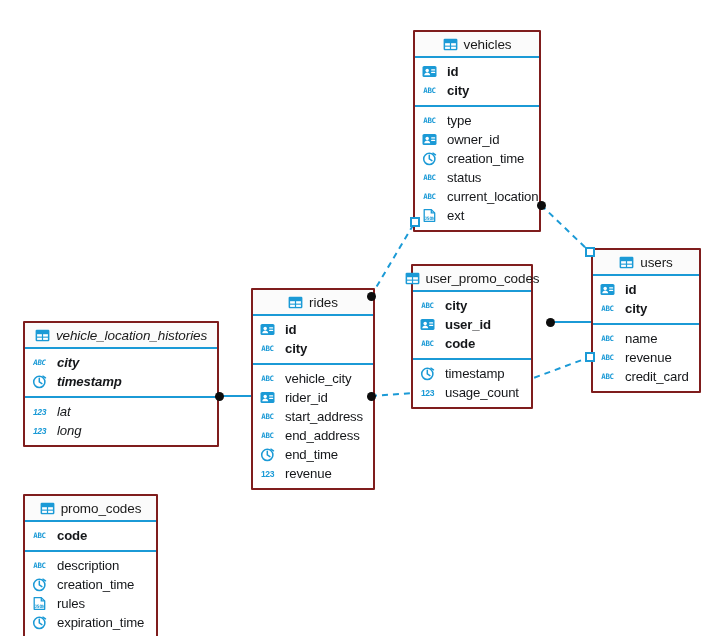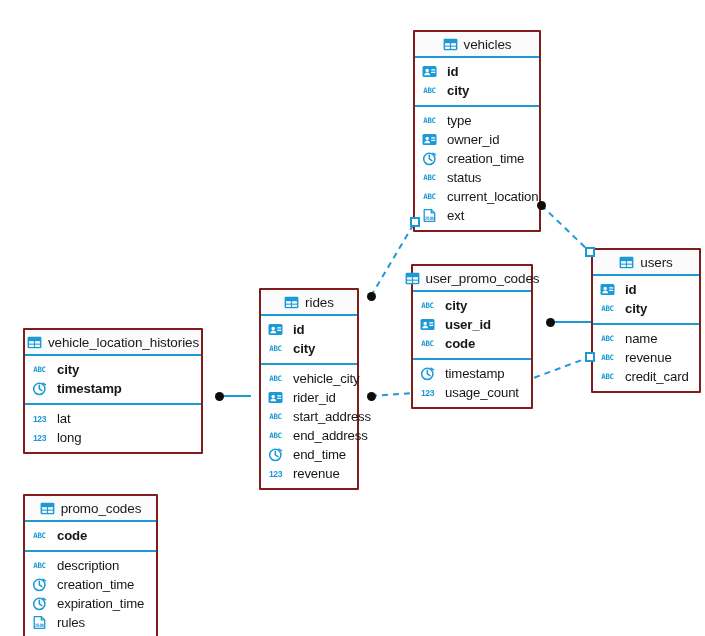--- a/index.html
+++ b/index.html
@@ -338,21 +338,21 @@
         <div class="field-row">
           <span class="ic">
             <svg width="15" height="15" viewBox="0 0 15 15">
               <text x="7.5" y="10.4" text-anchor="middle" fill="#1b9ad6" font-family="&quot;DejaVu Sans Mono&quot;, monospace" font-size="7.4" font-weight="bold" letter-spacing="-0.3">ABC</text>
             </svg>
           </span>
           <span class="field-name">credit_card</span>
         </div>
       </div>
     </div>
-    <div class="table-box" style="left: 259px; top: 288px; width: 100px;">
+    <div class="table-box" style="left: 251px; top: 288px; width: 124px;">
       <div class="tbl-header">
         <span class="ic">
           <svg width="15" height="15" viewBox="0 0 15 15">
             <rect x="0.6" y="1.8" width="13.8" height="11.4" rx="1.2" fill="#1b9ad6"></rect>
             <rect x="2.1" y="6.2" width="4.8" height="2.4" fill="#fff"></rect>
             <rect x="8.1" y="6.2" width="4.8" height="2.4" fill="#fff"></rect>
             <rect x="2.1" y="9.7" width="4.8" height="2.2" fill="#fff"></rect>
             <rect x="8.1" y="9.7" width="4.8" height="2.2" fill="#fff"></rect>
           </svg>
         </span>
@@ -430,21 +430,21 @@
         <div class="field-row">
           <span class="ic">
             <svg width="15" height="15" viewBox="0 0 15 15">
               <text x="7.5" y="10.8" text-anchor="middle" fill="#1b9ad6" font-family="&quot;Liberation Sans&quot;, sans-serif" font-size="8.6" font-weight="bold" letter-spacing="-0.4">123</text>
             </svg>
           </span>
           <span class="field-name">revenue</span>
         </div>
       </div>
     </div>
-    <div class="table-box" style="left: 23px; top: 328px; width: 180px;">
+    <div class="table-box" style="left: 23px; top: 321px; width: 196px; font-style: italic;">
       <div class="tbl-header">
         <span class="ic">
           <svg width="15" height="15" viewBox="0 0 15 15">
             <rect x="0.6" y="1.8" width="13.8" height="11.4" rx="1.2" fill="#1b9ad6"></rect>
             <rect x="2.1" y="6.2" width="4.8" height="2.4" fill="#fff"></rect>
             <rect x="8.1" y="6.2" width="4.8" height="2.4" fill="#fff"></rect>
             <rect x="2.1" y="9.7" width="4.8" height="2.2" fill="#fff"></rect>
             <rect x="8.1" y="9.7" width="4.8" height="2.2" fill="#fff"></rect>
           </svg>
         </span>
@@ -527,36 +527,36 @@
               <circle cx="7.3" cy="7.9" r="5.6" fill="none" stroke="#1b9ad6" stroke-width="1.5"></circle>
               <path d="M7.3 4.3V7.9L9.9 9.6" fill="none" stroke="#1b9ad6" stroke-width="1.5" stroke-linecap="round"></path>
               <path d="M10.9 2.2l2.6 1.6" stroke="#1b9ad6" stroke-width="1.5" stroke-linecap="round"></path>
             </svg>
           </span>
           <span class="field-name">creation_time</span>
         </div>
         <div class="field-row">
           <span class="ic">
             <svg width="15" height="15" viewBox="0 0 15 15">
+              <path d="M2.2 1.6h7.1l3.4 3.3v8.4H2.2z" fill="none" stroke="#1b9ad6" stroke-width="1.3" stroke-linejoin="round"></path>
+              <path d="M9.3 1.6v3.3h3.4" fill="none" stroke="#1b9ad6" stroke-width="1.3"></path>
+              <text x="7.4" y="11.6" text-anchor="middle" fill="#1b9ad6" font-family="&quot;DejaVu Sans Mono&quot;, monospace" font-size="4.6" font-weight="bold" letter-spacing="-0.15">JSON</text>
+            </svg>
+          </span>
+          <span class="field-name">rules</span>
+        </div>
+        <div class="field-row">
+          <span class="ic">
+            <svg width="15" height="15" viewBox="0 0 15 15">
               <circle cx="7.3" cy="7.9" r="5.6" fill="none" stroke="#1b9ad6" stroke-width="1.5"></circle>
               <path d="M7.3 4.3V7.9L9.9 9.6" fill="none" stroke="#1b9ad6" stroke-width="1.5" stroke-linecap="round"></path>
               <path d="M10.9 2.2l2.6 1.6" stroke="#1b9ad6" stroke-width="1.5" stroke-linecap="round"></path>
             </svg>
           </span>
           <span class="field-name">expiration_time</span>
-        </div>
-        <div class="field-row">
-          <span class="ic">
-            <svg width="15" height="15" viewBox="0 0 15 15">
-              <path d="M2.2 1.6h7.1l3.4 3.3v8.4H2.2z" fill="none" stroke="#1b9ad6" stroke-width="1.3" stroke-linejoin="round"></path>
-              <path d="M9.3 1.6v3.3h3.4" fill="none" stroke="#1b9ad6" stroke-width="1.3"></path>
-              <text x="7.4" y="11.6" text-anchor="middle" fill="#1b9ad6" font-family="&quot;DejaVu Sans Mono&quot;, monospace" font-size="4.6" font-weight="bold" letter-spacing="-0.15">JSON</text>
-            </svg>
-          </span>
-          <span class="field-name">rules</span>
         </div>
       </div>
     </div>
     <div class="dot" style="left: 219px; top: 396px;"></div>
     <div class="dot" style="left: 371px; top: 296px;"></div>
     <div class="sq" style="left: 415px; top: 222px;"></div>
     <div class="dot" style="left: 371px; top: 396px;"></div>
     <div class="sq" style="left: 590px; top: 357px;"></div>
     <div class="dot" style="left: 541px; top: 205px;"></div>
     <div class="sq" style="left: 590px; top: 252px;"></div>

